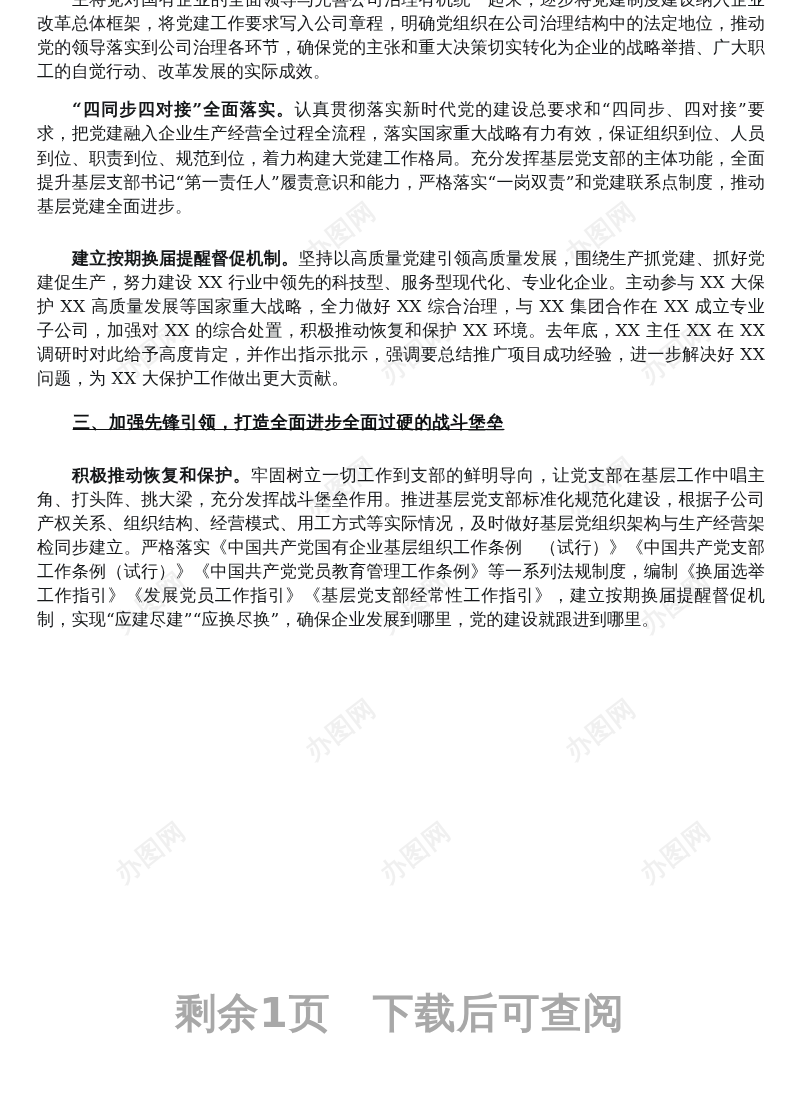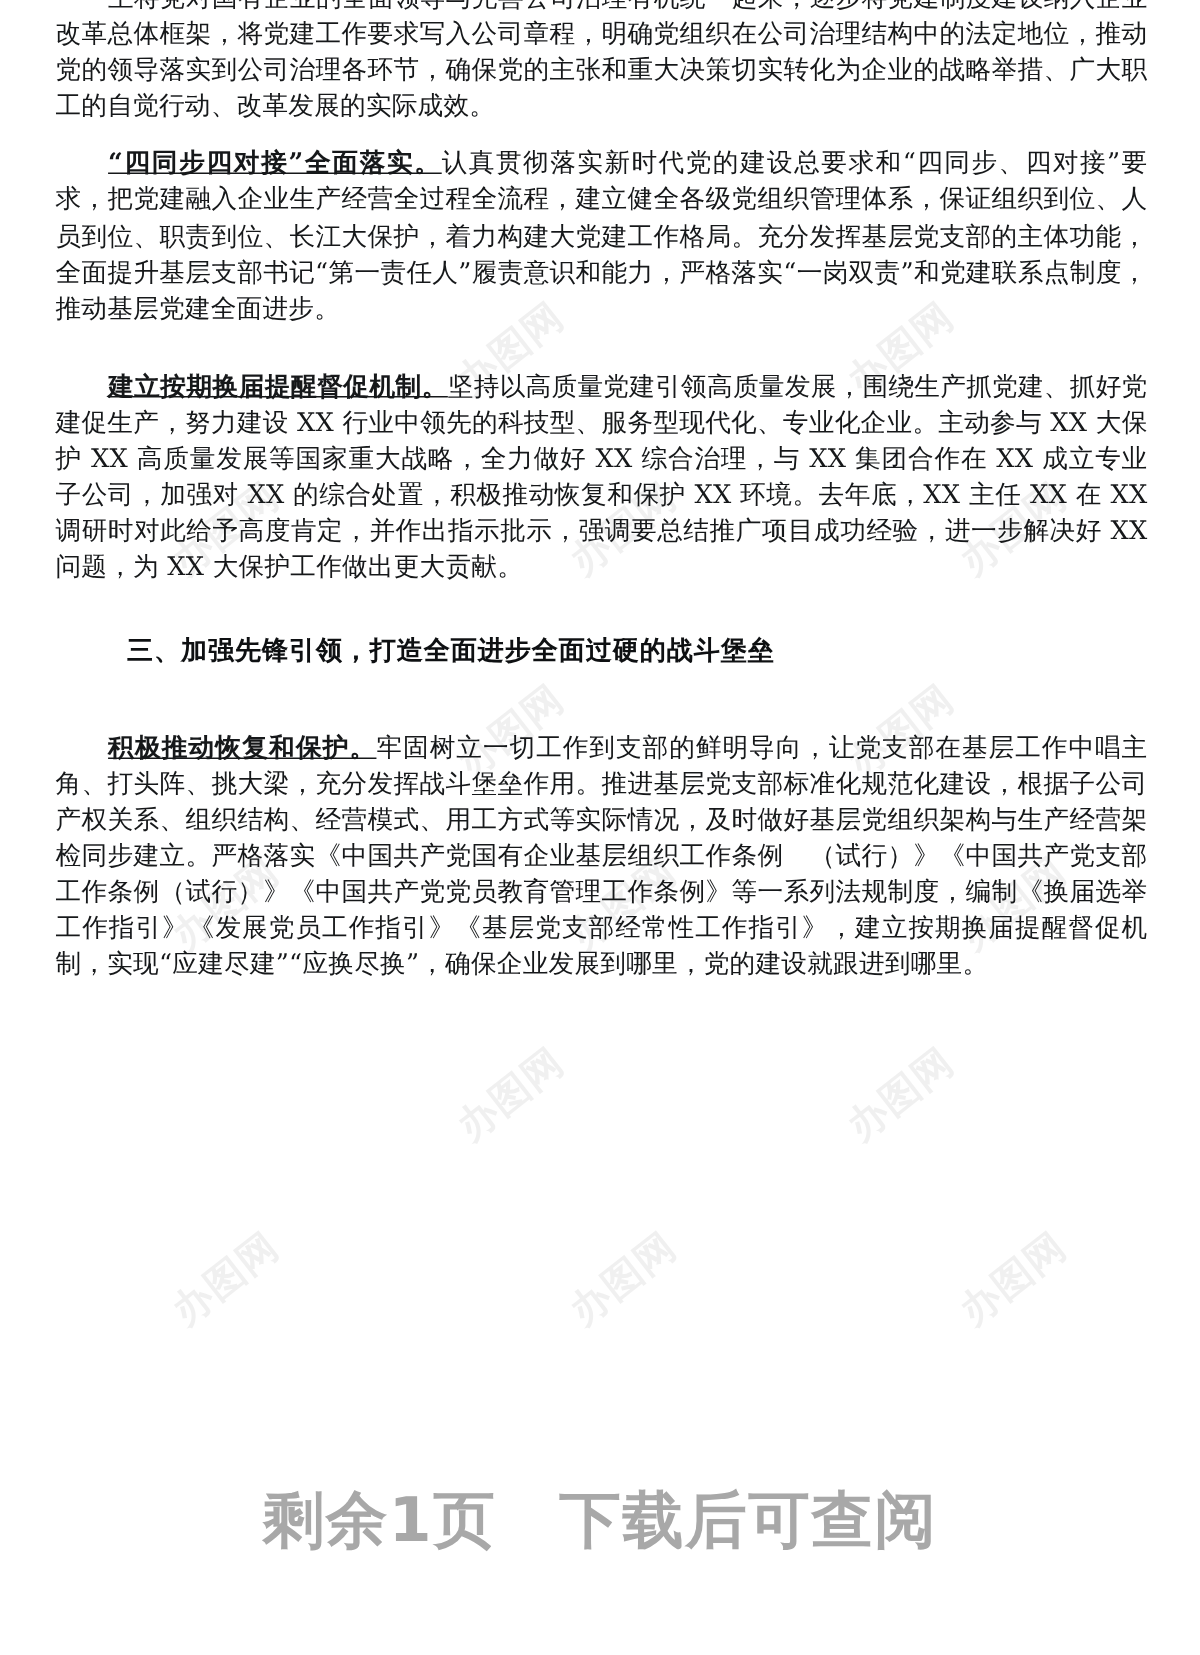--- a/index.html
+++ b/index.html
@@ -64,33 +64,33 @@
   }
 
   .para.clipped-top {
     
     margin-top: -13px;
   }
 
   .lead {
     font-weight: 700;
     letter-spacing: 0.3px;
-    text-decoration: underline;
   }
   .gap-md { height: 14px; }
   .gap-lg { height: 20px; }
 
   .heading {
-    margin: 12px;
+    margin: 0;
     font-size: 17.4px;
     line-height: 24.1px;
     font-weight: 700;
     color: #0e1012;
     text-indent: 2.05em;
     letter-spacing: 0.6px;
+    text-decoration: underline;
   }
 
   
   .doc-body, .heading {
     -webkit-font-smoothing: antialiased;
   }
 
   
   .download-notice {
     position: absolute;
@@ -132,21 +132,21 @@
 
   <div class="doc-body">
 
     <p class="para indent clipped-top">
       <span>主将党对国有企业的全面领导与完善公司治理有机统一起来，逐步将党建制度建设纳入企业改革总体框架，将党建工作要求写入公司章程，明确党组织在公司治理结构中的法定地位，推动党的领导落实到公司治理各环节，确保党的主张和重大决策切实转化为企业的战略举措、广大职工的自觉行动、改革发展的实际成效。</span>
     </p>
 
     <div class="gap-md"></div>
 
     <p class="para indent">
-      <span class="lead">“四同步四对接”全面落实。</span><span>认真贯彻落实新时代党的建设总要求和“四同步、四对接”要求，把党建融入企业生产经营全过程全流程，建立健全各级党组织管理体系，保证组织到位、人员到位、职责到位、长江大保护，着力构建大党建工作格局。充分发挥基层党支部的主体功能，全面提升基层支部书记“第一责任人”履责意识和能力，严格落实“一岗双责”和党建联系点制度，推动基层党建全面进步。</span>
+      <span class="lead">“四同步四对接”全面落实。</span><span>认真贯彻落实新时代党的建设总要求和“四同步、四对接”要求，把党建融入企业生产经营全过程全流程，落实国家重大战略有力有效，保证组织到位、人员到位、职责到位、规范到位，着力构建大党建工作格局。充分发挥基层党支部的主体功能，全面提升基层支部书记“第一责任人”履责意识和能力，严格落实“一岗双责”和党建联系点制度，推动基层党建全面进步。</span>
     </p>
 
     <div class="gap-md"></div>
 
 
     <div class="gap-md"></div>
 
     <p class="para indent">
       <span class="lead">建立按期换届提醒督促机制。</span><span>坚持以高质量党建引领高质量发展，围绕生产抓党建、抓好党建促生产，努力建设 XX 行业中领先的科技型、服务型现代化、专业化企业。主动参与 XX 大保护 XX 高质量发展等国家重大战略，全力做好 XX 综合治理，与 XX 集团合作在 XX 成立专业子公司，加强对 XX 的综合处置，积极推动恢复和保护 XX 环境。去年底，XX 主任 XX 在 XX 调研时对此给予高度肯定，并作出指示批示，强调要总结推广项目成功经验，进一步解决好 XX 问题，为 XX 大保护工作做出更大贡献。</span>
     </p>

